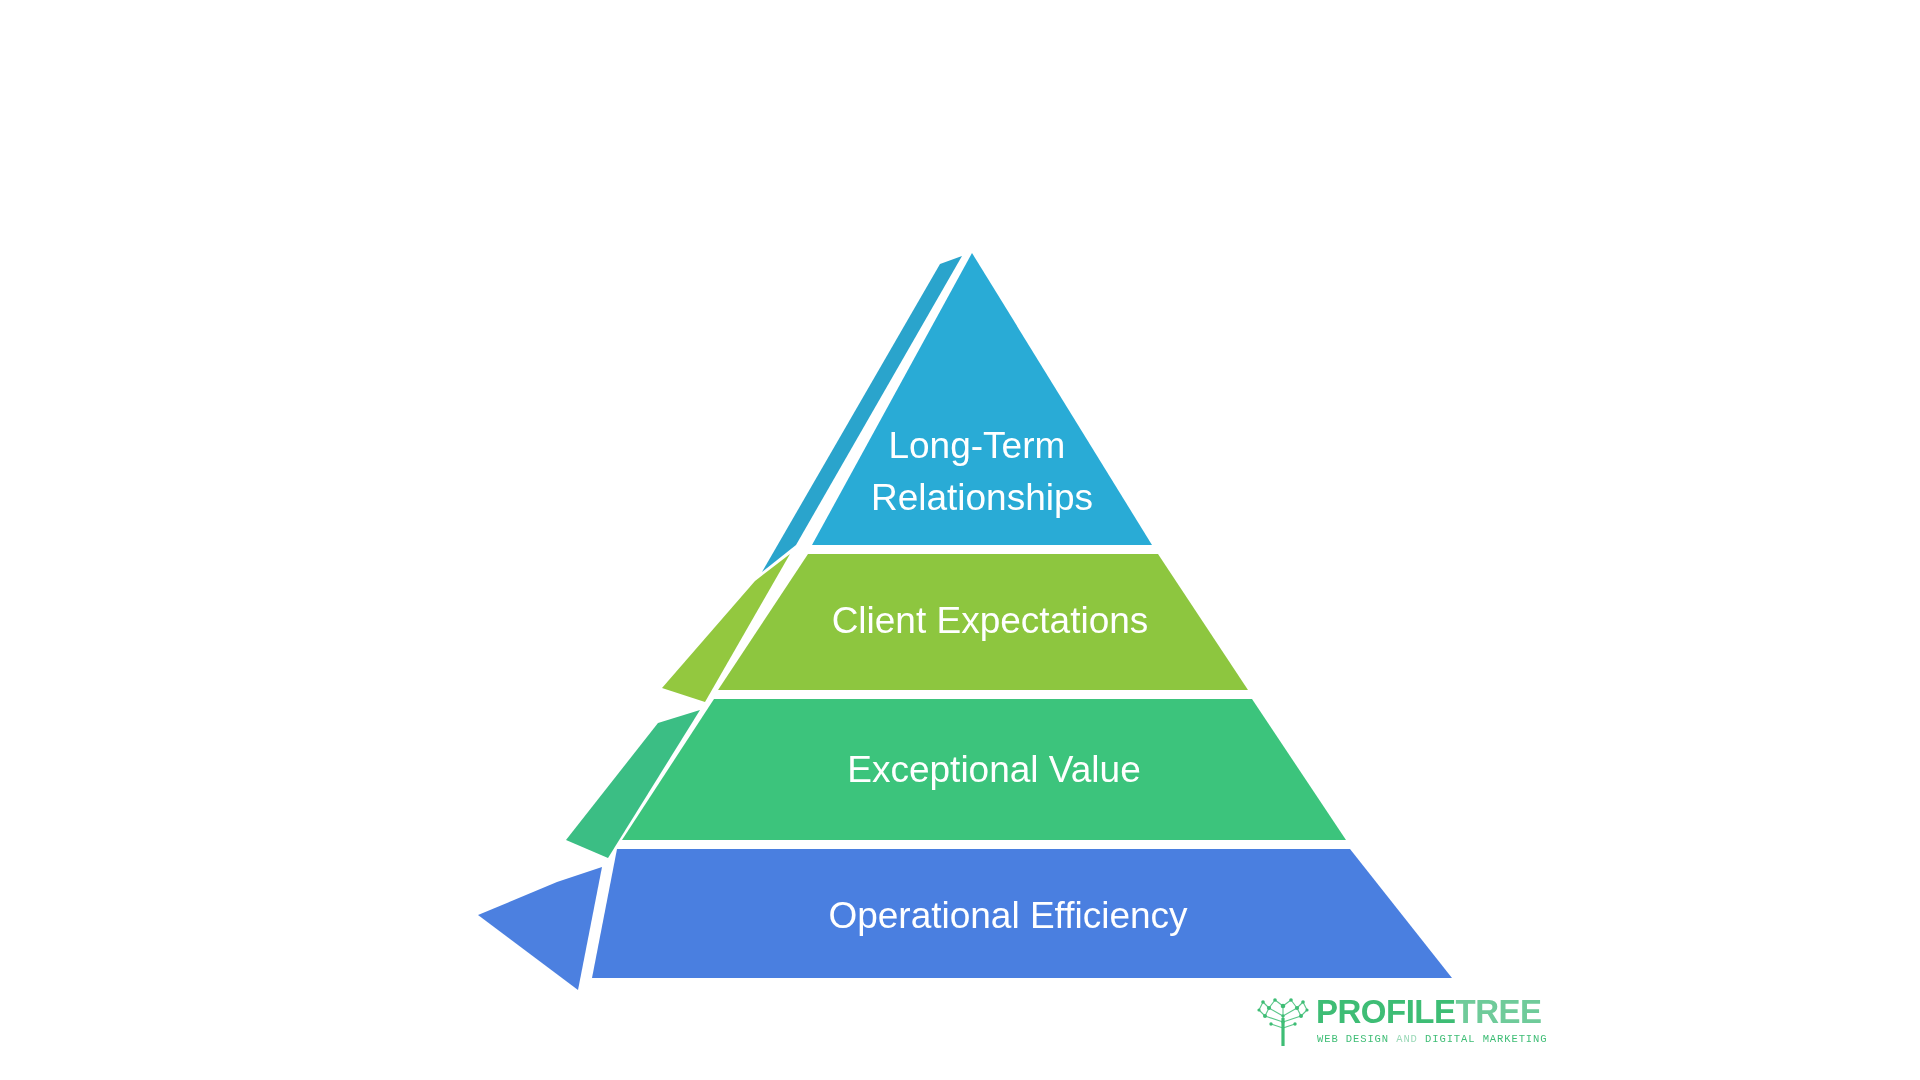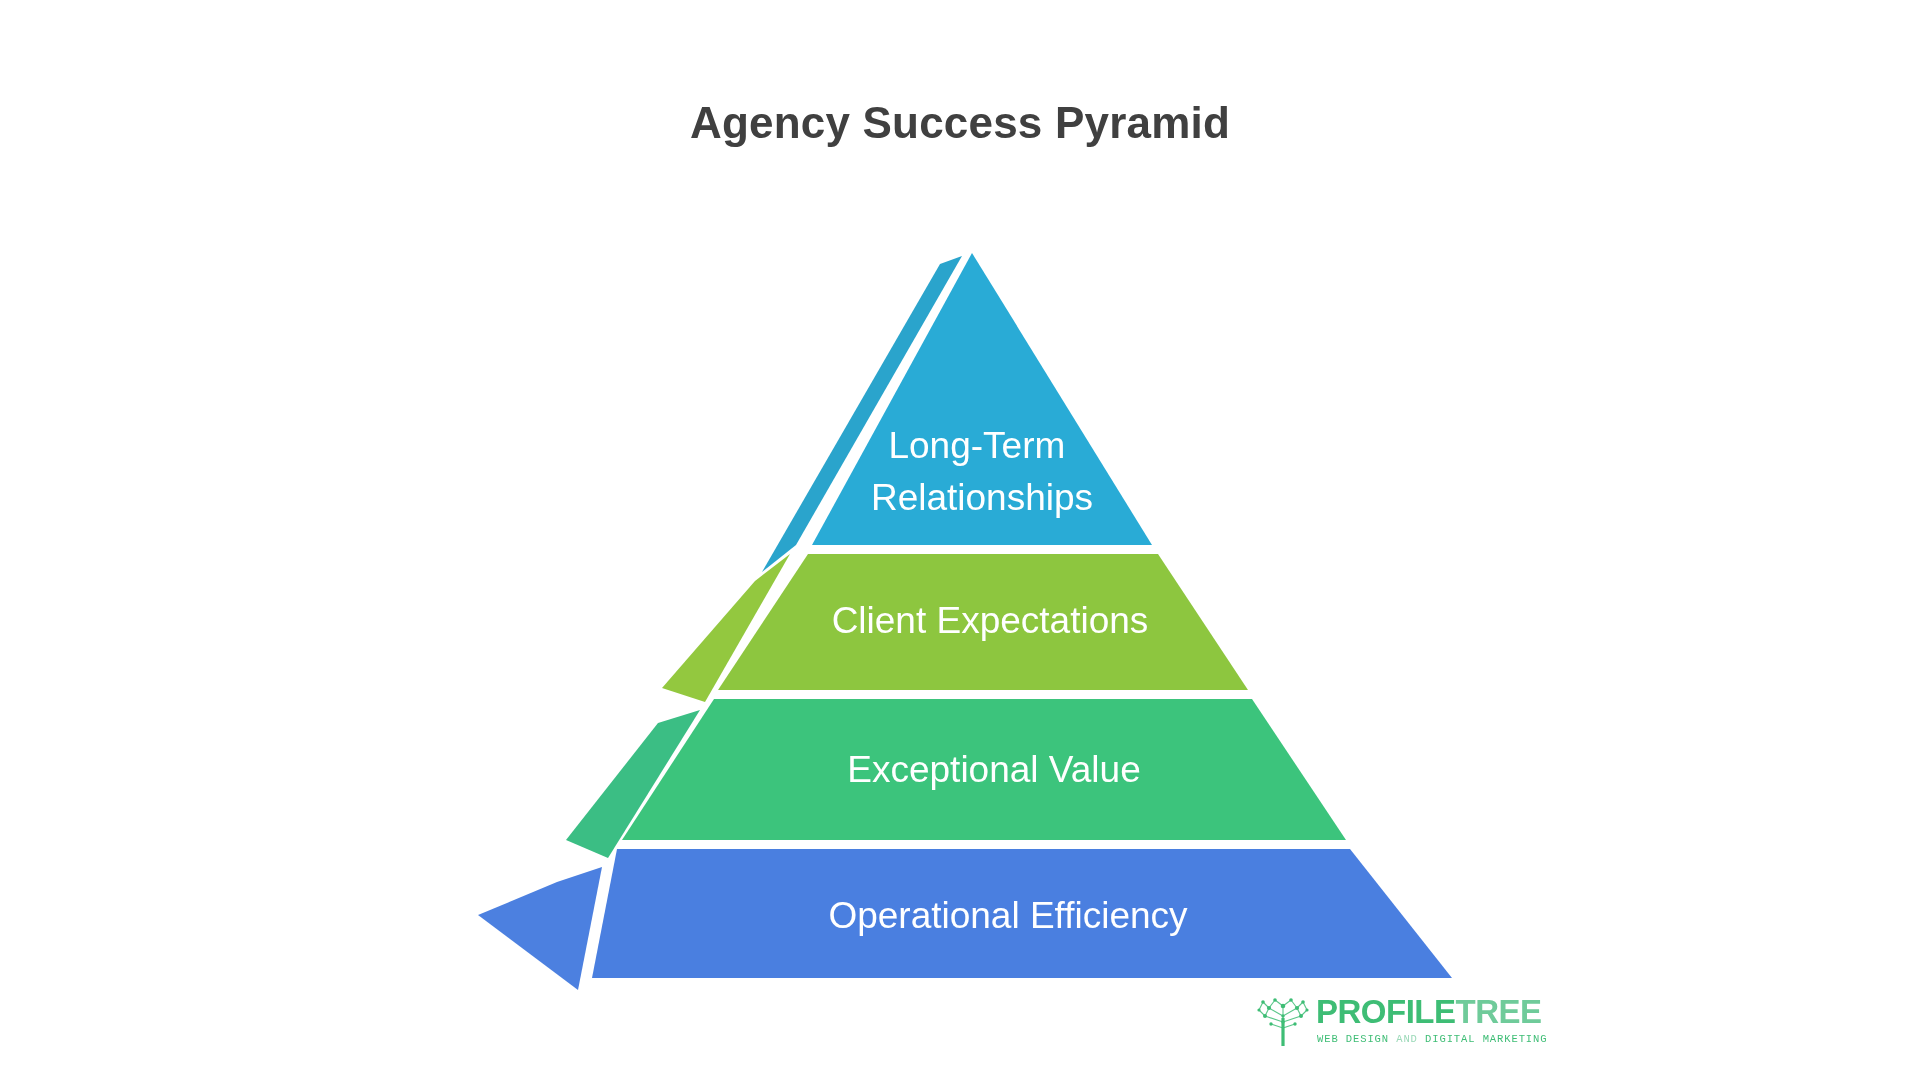--- a/index.html
+++ b/index.html
@@ -93,21 +93,20 @@
     font-family: Liberation Mono, monospace;
   }
   .tg-dark  { color: #3EBD75; }
   .tg-light { color: #9BD9B8; }
 </style>
 </head>
 <body style="background: rgb(255, 255, 255);">
 
 <div id="canvas">
 
-  <div id="chart-title" style="color: rgb(64, 64, 64);">Agency Success Pyramid</div>
 
   <svg id="pyramid-svg" viewBox="0 0 1920 1080">
 
     <g>
 
       <polygon points="962,256 796,545 762,572 940,264" fill="#2AA4CC"></polygon>
 
       <polygon points="972,253 1152,545 812,545" fill="#29ABD6"></polygon>
       <text class="tier-label" fill="#ffffff">
         <tspan x="982" y="448">Long-Term</tspan>

